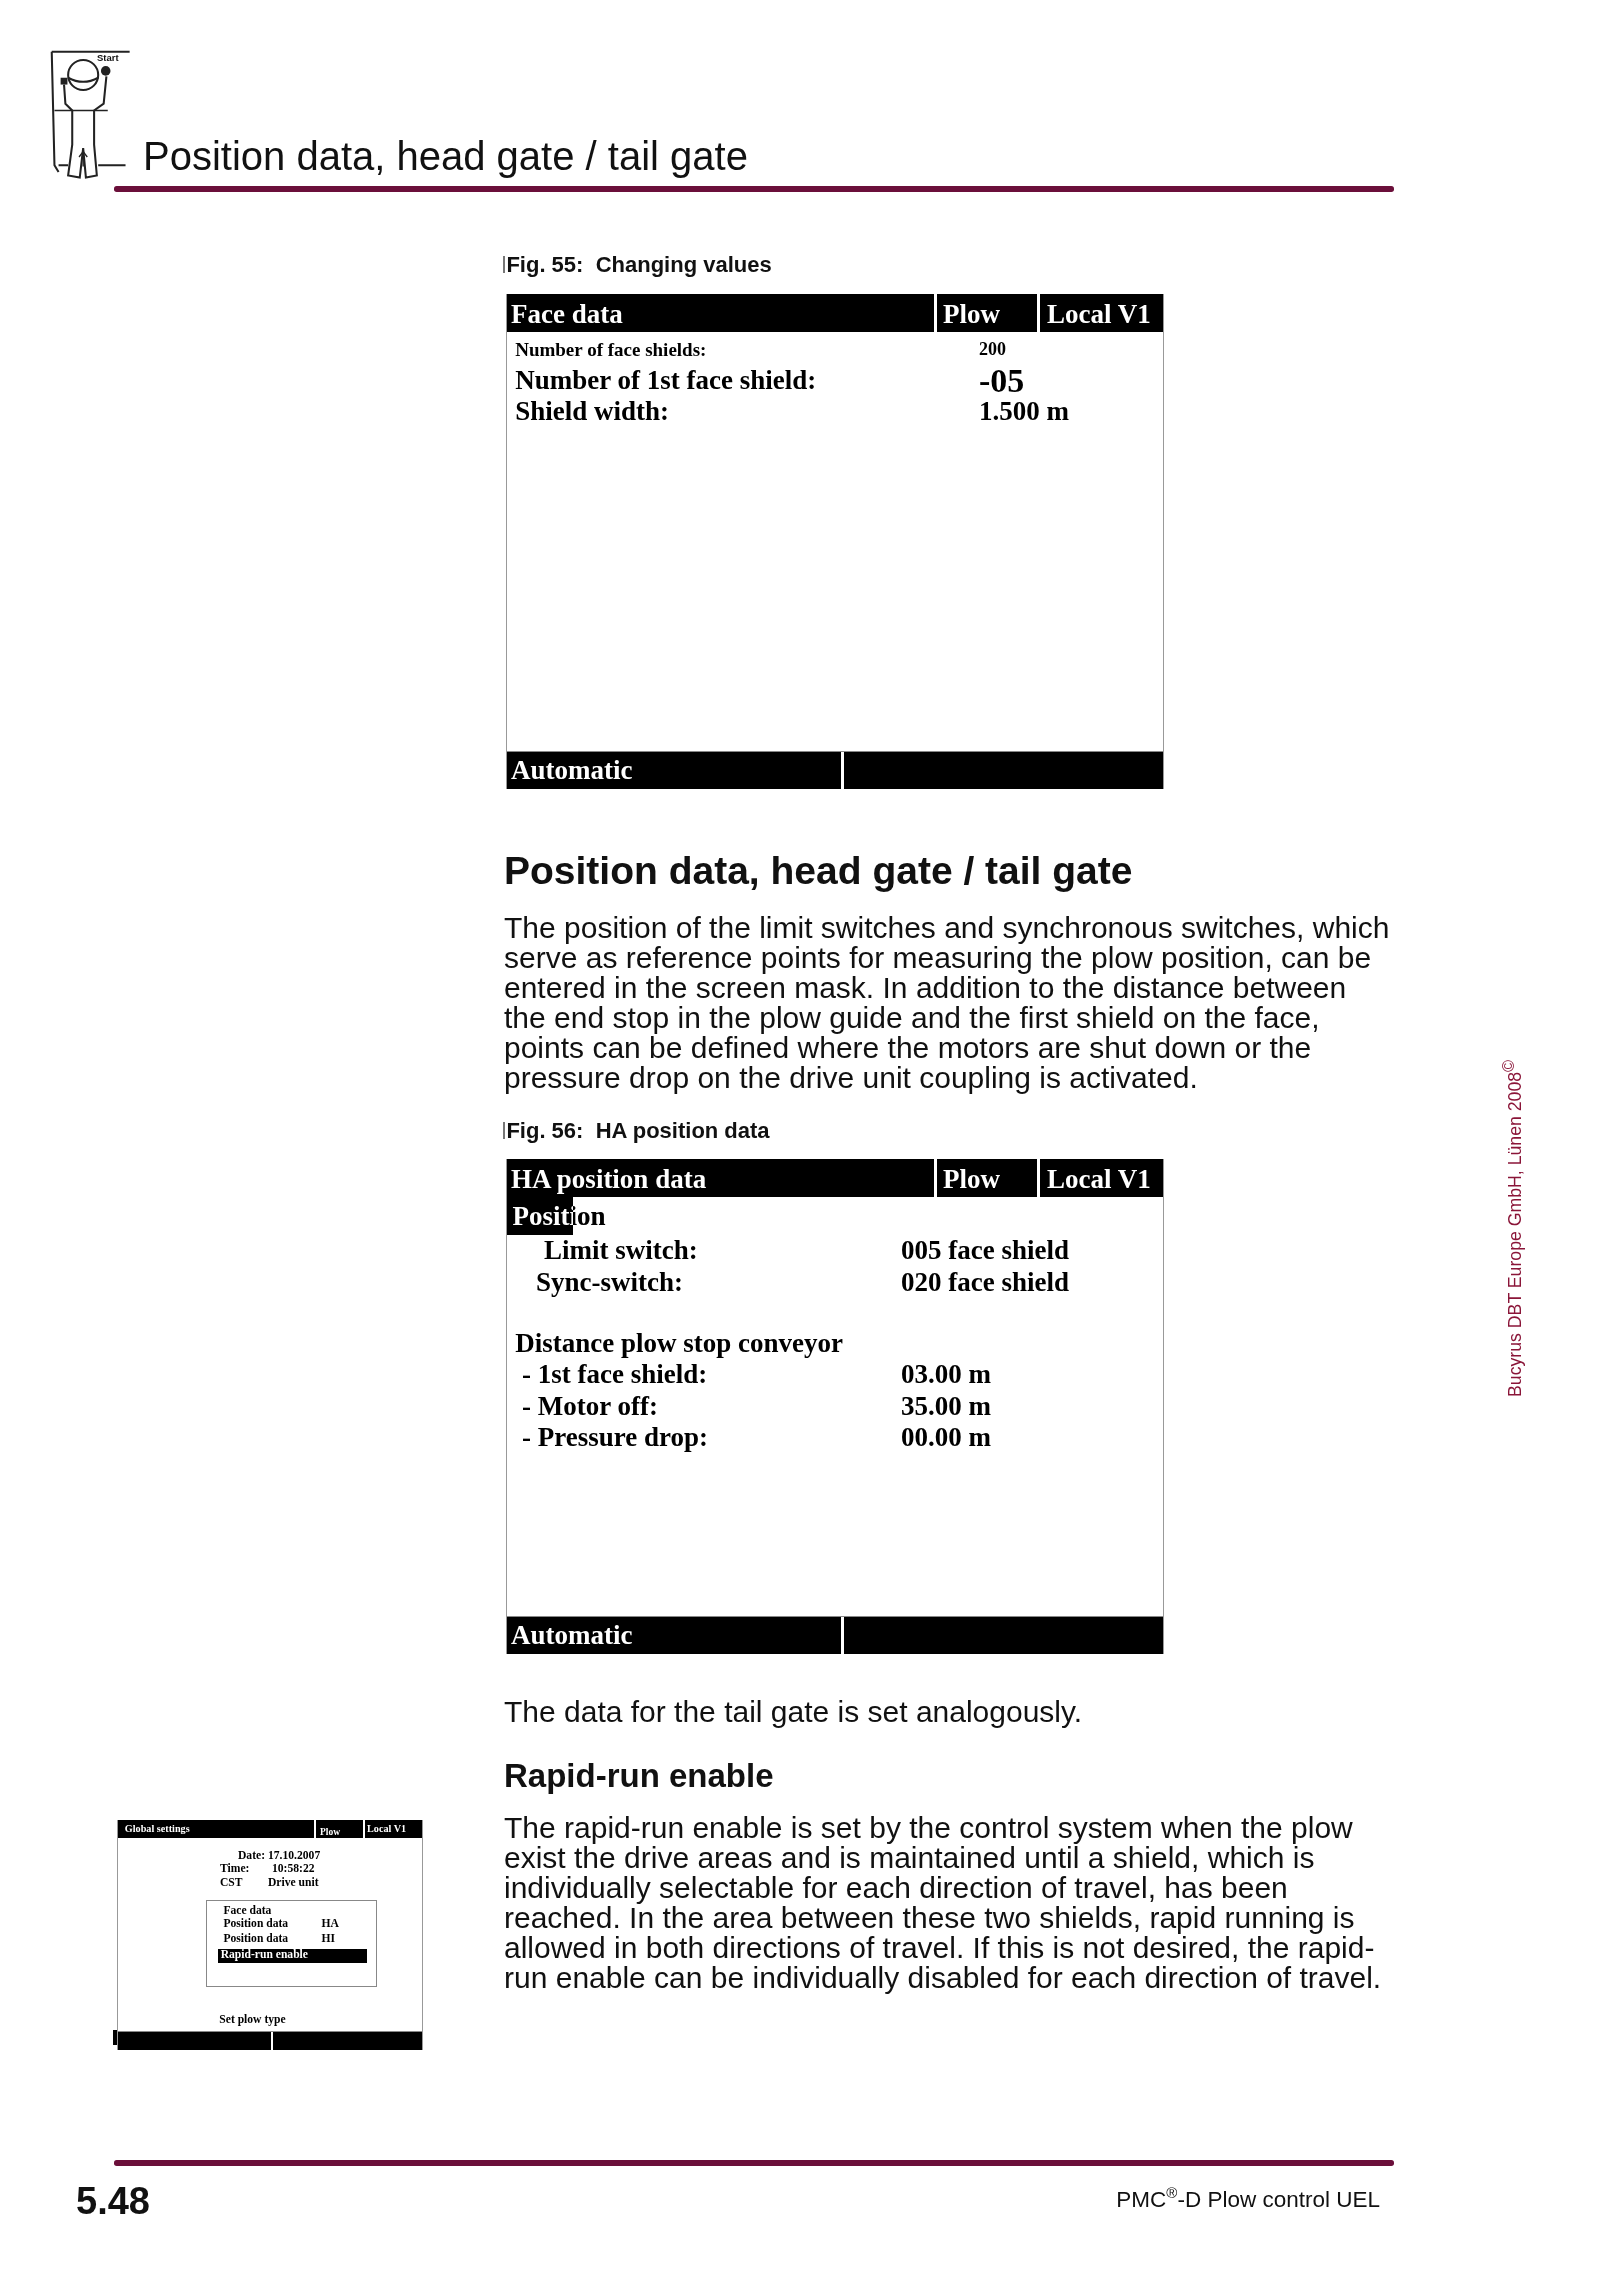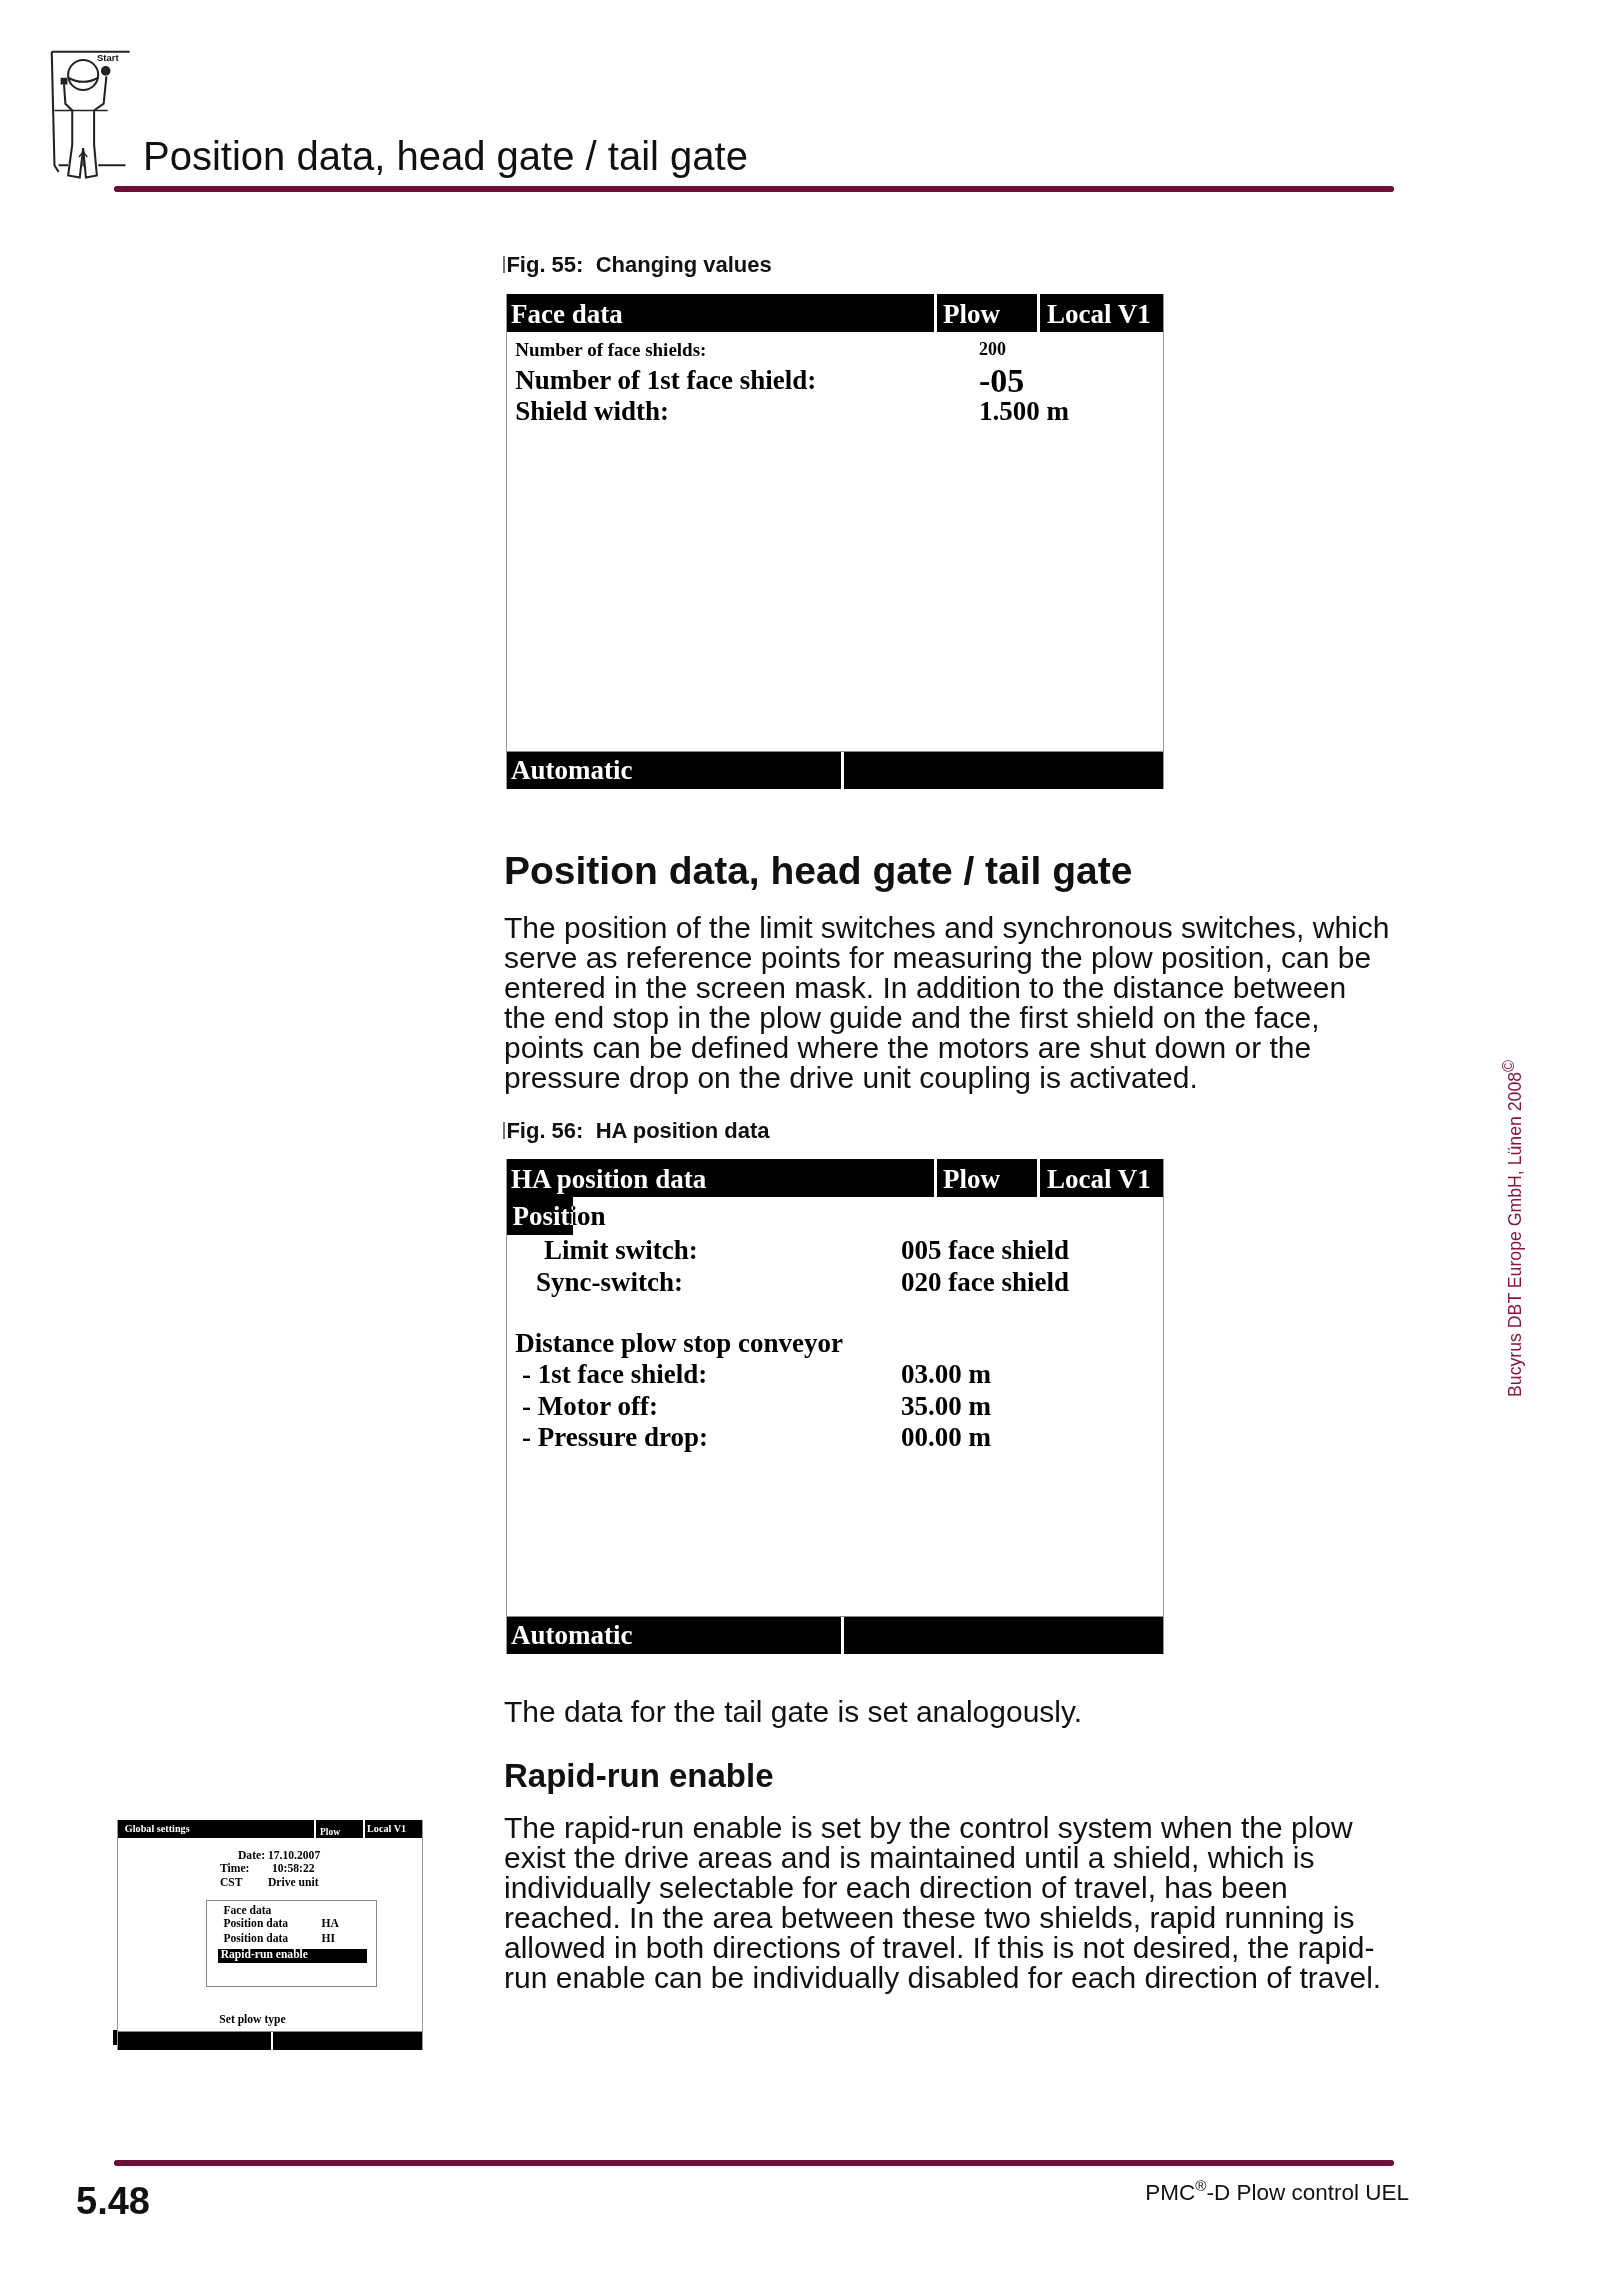--- a/index.html
+++ b/index.html
@@ -150,16 +150,16 @@
     <div class="sep" style="left:153px;width:2px;"></div>
   </div>
 </div>
 
 <div class="copyright">
   <span>Bucyrus DBT Europe GmbH, Lünen 2008</span><sup>©</sup>
 </div>
 
 <div class="rule" style="left:114px;top:2160px;width:1280px;"></div>
 <div class="abs" style="left:76px;top:2181px;font-size:38px;font-weight:bold;line-height:41px;">5.48</div>
-<div class="abs" style="right:214px;top:2174px;font-size:22.5px;line-height:24px;white-space:nowrap;margin-left:43px;">
+<div class="abs" style="right:243px;top:2174px;font-size:22.5px;line-height:37px;white-space:nowrap;margin-left:43px;">
   <span>PMC</span><sup style="font-size:15px;">®</sup><span>-D Plow control UEL</span>
 </div>
 
 
 </body></html>

